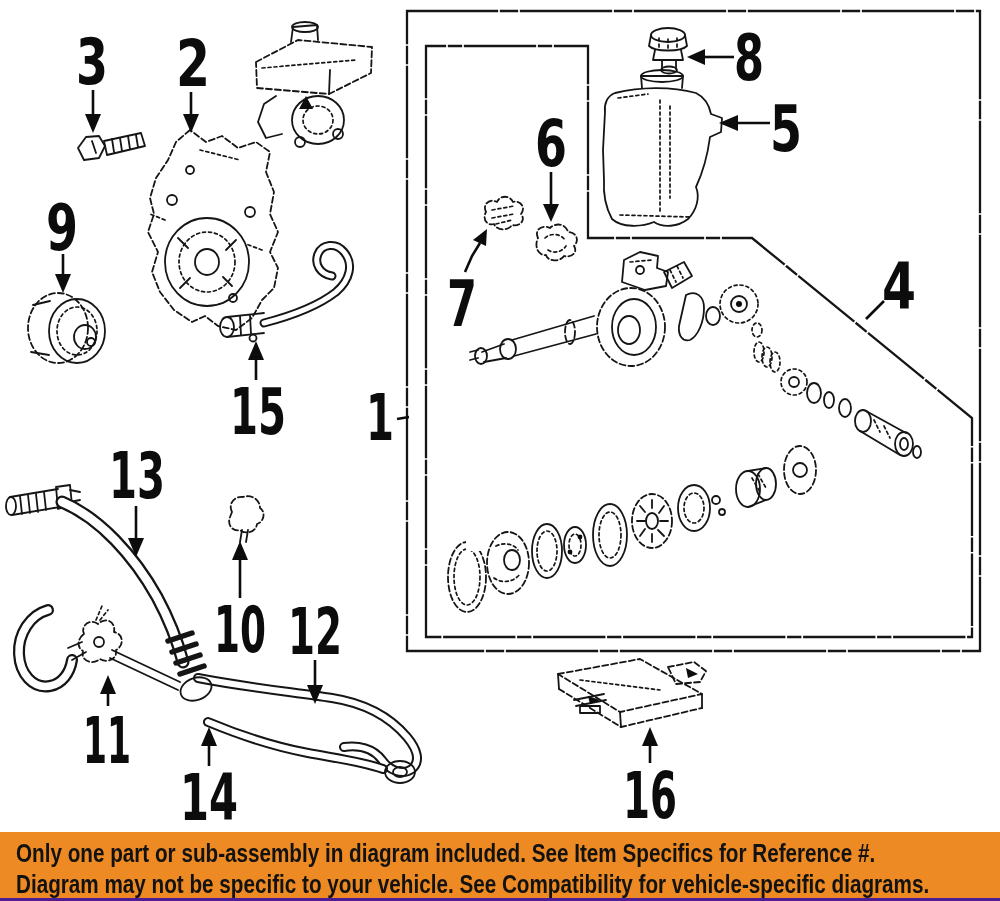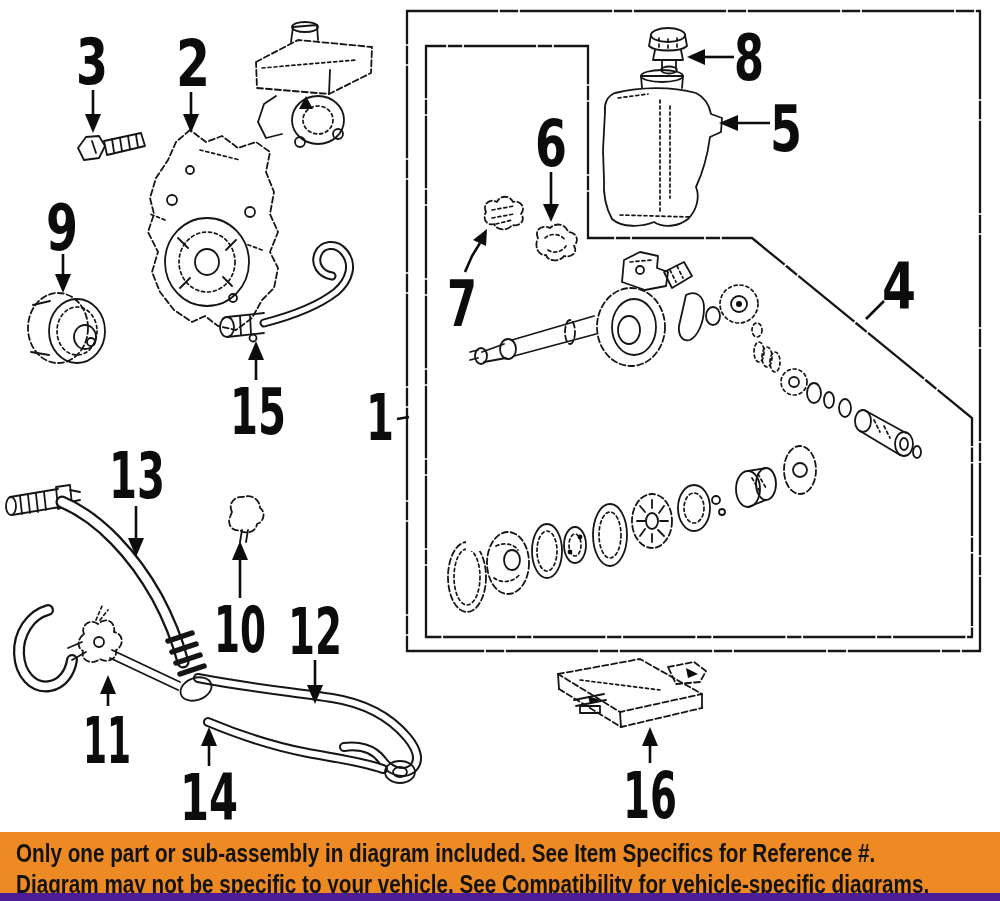--- a/index.html
+++ b/index.html
@@ -9,21 +9,21 @@
   .ink{stroke:#151515;fill:none;stroke-width:1.8;stroke-linecap:round;stroke-linejoin:round;}
   .ink2{stroke:#151515;fill:none;stroke-width:2.3;stroke-linecap:square;stroke-linejoin:miter;}
   .inkd{stroke:#151515;fill:none;stroke-width:1.8;stroke-linecap:round;stroke-linejoin:round;stroke-dasharray:6 3;}
   .inkdd{stroke:#151515;fill:none;stroke-width:1.7;stroke-linecap:round;stroke-dasharray:3 3;}
   .tb{stroke:#151515;fill:none;stroke-linecap:round;stroke-linejoin:round;}
   .tw{stroke:#ffffff;fill:none;stroke-linecap:round;stroke-linejoin:round;}
   .lbl{font-family:"DejaVu Sans","Liberation Sans",sans-serif;font-weight:bold;font-size:64px;fill:#0c0c0c;}
   .ah{fill:#0c0c0c;stroke:none;}
   .stem{stroke:#0c0c0c;stroke-width:2.6;fill:none;}
   .banner{position:absolute;left:0;top:832px;width:1000px;height:69px;box-sizing:border-box;
-          background:#ED8A23;border-bottom:8px solid #4c1d95;padding:6px 0 0 16px;overflow:hidden;}
+          background:#ED8A23;border-bottom:3px solid #4c1d95;padding:6px 0 0 16px;overflow:hidden;}
   .banner-line{display:block;white-space:nowrap;font-weight:bold;font-size:26.5px;line-height:31px;
                color:#121212;transform:scaleX(0.78);transform-origin:0 50%;}
 </style>
 </head>
 <body>
 
 <div class="stage">
 
 <svg width="1000" height="832" viewBox="0 0 1000 832">
 

